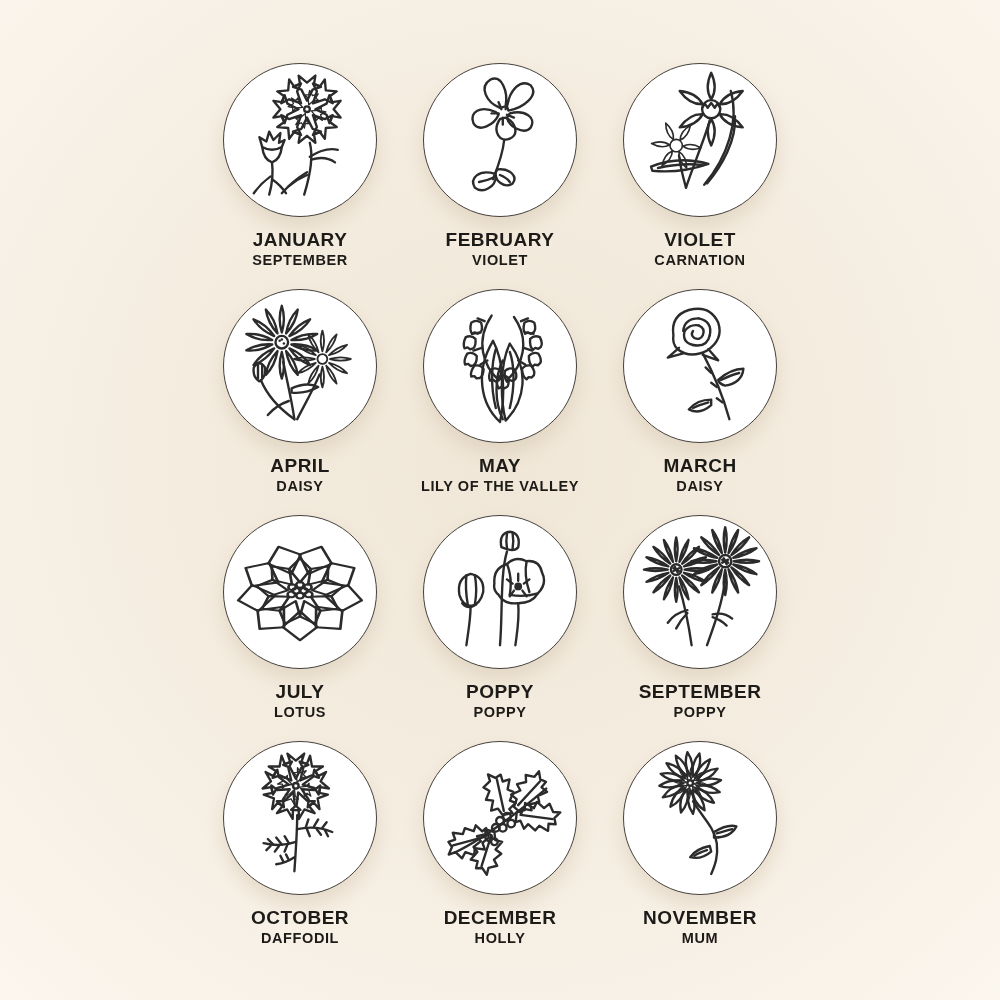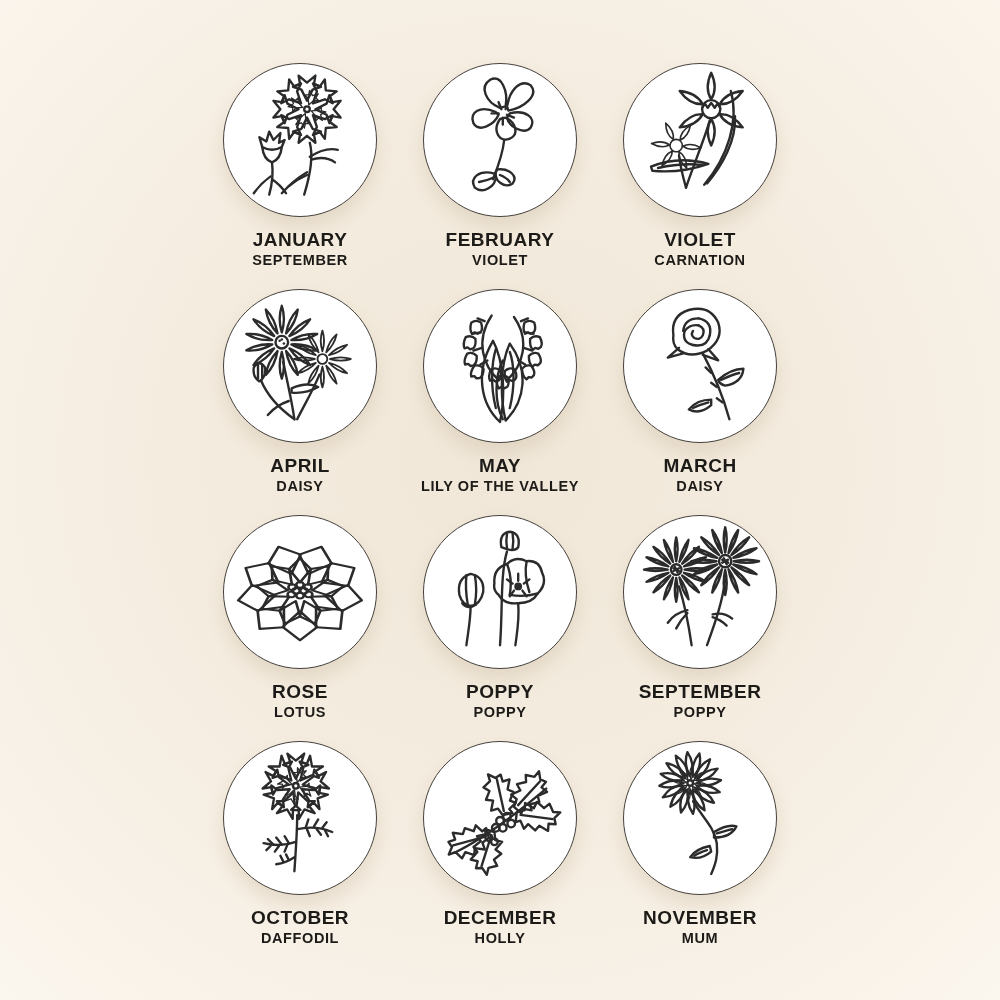--- a/index.html
+++ b/index.html
@@ -295,21 +295,21 @@
             <circle cx="-5" cy="-4" r="2.4"></circle>
             <circle cx="5" cy="-4" r="2.4"></circle>
             <circle cx="-2.5" cy="-1" r="2.4"></circle>
             <circle cx="2.5" cy="-1" r="2.4"></circle>
             <circle cx="-5.5" cy="2" r="2.4"></circle>
             <circle cx="0" cy="3" r="2.4"></circle>
             <circle cx="5.5" cy="2" r="2.4"></circle>
         </g>
       </svg>
     </div>
-    <div class="month">ROSE</div>
+    <div class="month">JULY</div>
     <div class="flower">LOTUS</div>
   </div>
 
   <div class="card">
     <div class="circle">
       <svg class="art" viewBox="0 0 100 100" aria-label="poppy-icon">
         <g transform="translate(57,14)">
           <path d="M-6 4 Q-8 -6 0 -7 Q8 -6 6 4 Q3 8 -6 4 Z"></path>
           <path d="M-2 -6 Q-3 0 -2 5"></path>
             <path d="M2 -6 Q3 0 2 5"></path>

